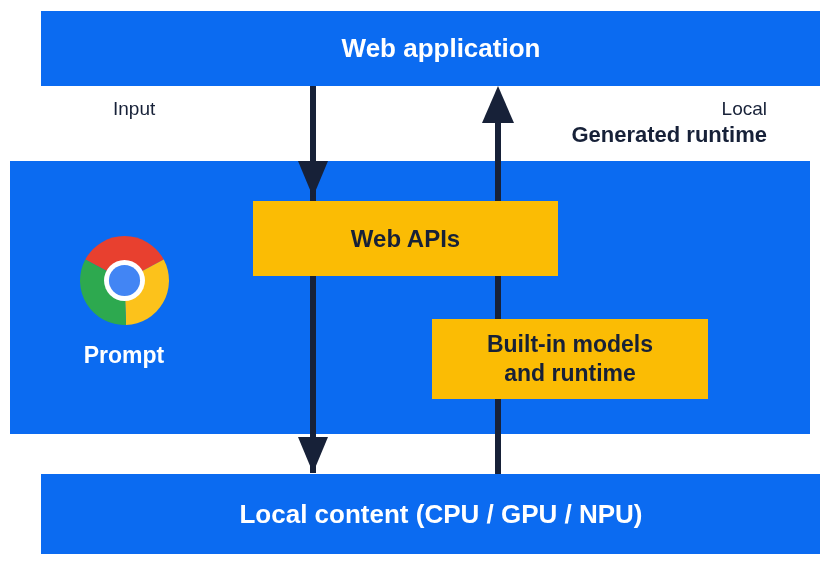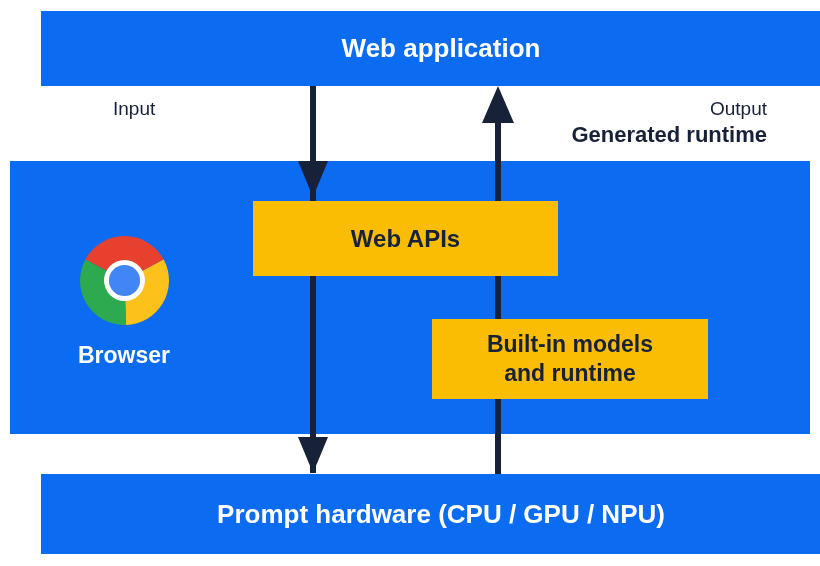--- a/index.html
+++ b/index.html
@@ -128,47 +128,47 @@
 <div class="canvas">
 
   <div class="bar bar-top">
     <span>Web application</span>
   </div>
 
   <div class="io-group io-left">
     <div class="io-label">Input</div>
   </div>
   <div class="io-group io-right">
-    <div class="io-label">Output</div>
+    <div class="io-label">Local</div>
     <div class="io-value">Generated runtime</div>
   </div>
 
   <div class="panel-mid"></div>
 
   <svg class="chrome-logo" viewBox="0 0 100 100" aria-hidden="true">
     <path d="M50,50 L5.9,26.5 A50,50 0 0 1 94.1,26.5 Z" style="fill:var(--chrome-red,#e8402f)"></path>
     <path d="M50,50 L94.1,26.5 A50,50 0 0 1 51.7,100 Z" style="fill:var(--chrome-yellow,#fcc21b)"></path>
     <path d="M50,50 L51.7,100 A50,50 0 0 1 5.9,26.5 Z" style="fill:var(--chrome-green,#2da94f)"></path>
     <circle cx="50" cy="50" r="23" style="fill:var(--white,#ffffff)"></circle>
     <circle cx="50" cy="50" r="17.5" style="fill:var(--chrome-blue,#4285f4)"></circle>
   </svg>
-  <div class="browser-label">Browser</div>
+  <div class="browser-label">Prompt</div>
 
   <div class="arrow-shaft shaft-down"></div>
   <div class="arrow-head head-down head-down-1"></div>
   <div class="arrow-head head-down head-down-2"></div>
 
   <div class="arrow-shaft shaft-up"></div>
   <div class="arrow-head head-up head-up-1"></div>
 
   <div class="yellow-box box-builtin">
     <span>Built-in models</span>
     <span>and runtime</span>
   </div>
   <div class="yellow-box box-web-apis">
     <span>Web APIs</span>
   </div>
 
   <div class="bar bar-bottom">
-    <span>Prompt hardware (CPU / GPU / NPU)</span>
+    <span>Local content (CPU / GPU / NPU)</span>
   </div>
 
 </div>
 
 </body></html>

